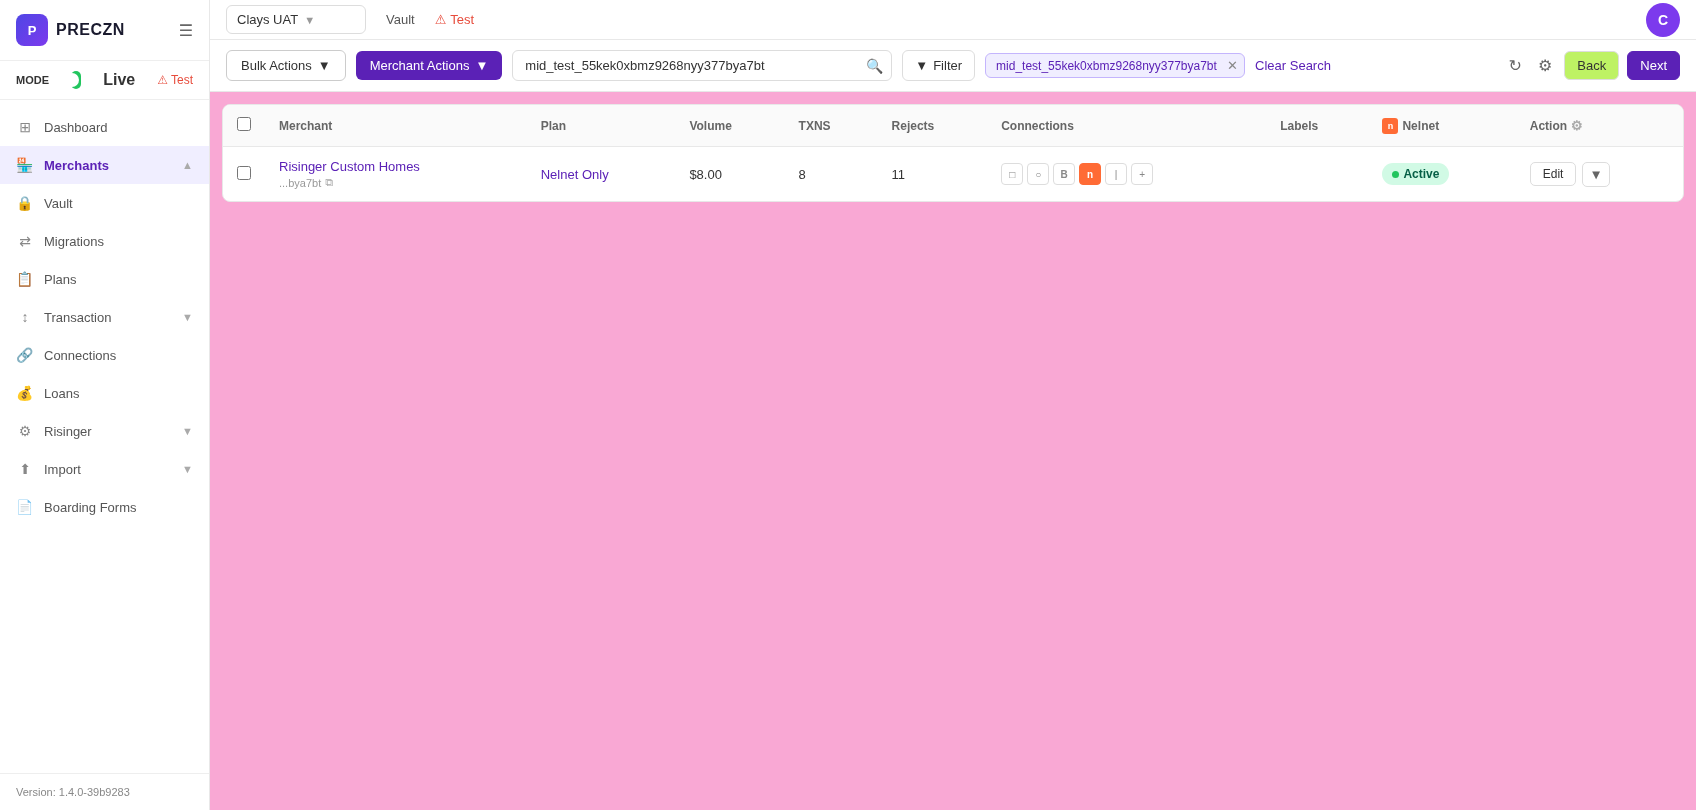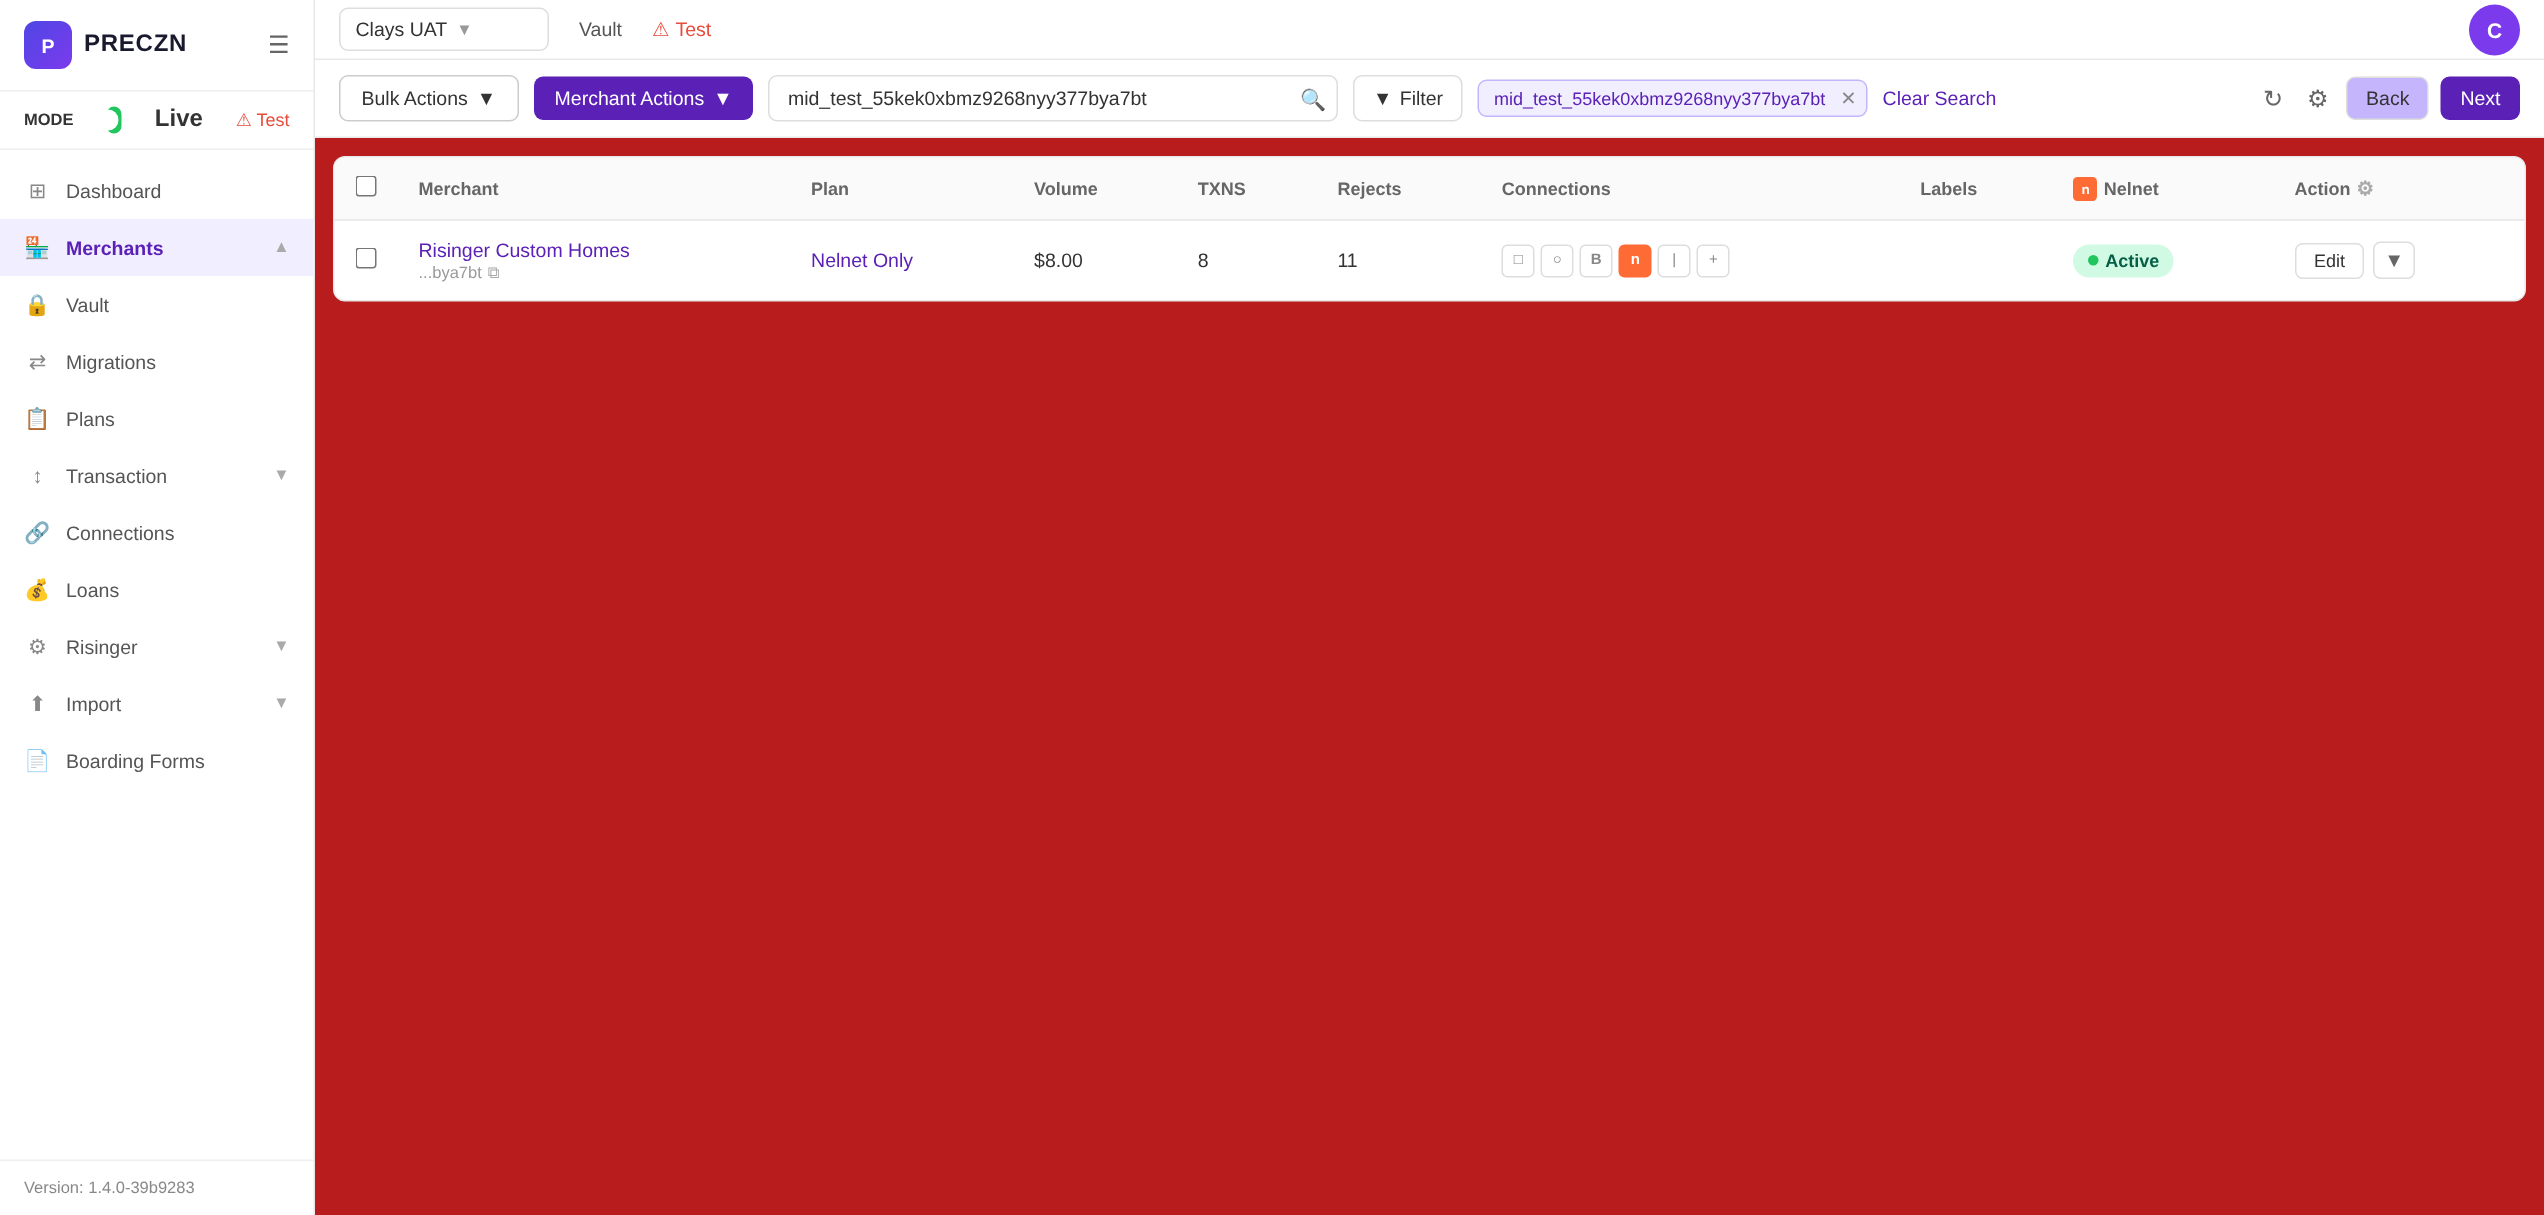--- a/index.html
+++ b/index.html
@@ -47,25 +47,25 @@
     .btn-merchant { background: #5b21b6; border: none; border-radius: 6px; padding: 7px 14px; font-size: 13px; color: #fff; cursor: pointer; display: flex; align-items: center; gap: 6px; font-weight: 500; }
     .search-box { flex: 1; max-width: 380px; position: relative; }
     .search-input { width: 100%; padding: 7px 12px 7px 12px; border: 1px solid #ddd; border-radius: 6px; font-size: 13px; color: #333; }
     .search-icon-btn { position: absolute; right: 8px; top: 50%; transform: translateY(-50%); color: #999; font-size: 14px; cursor: pointer; }
     .filter-btn { display: flex; align-items: center; gap: 5px; padding: 7px 12px; border: 1px solid #ddd; border-radius: 6px; background: #fff; font-size: 13px; color: #333; cursor: pointer; }
     .active-filter-tag { display: flex; align-items: center; gap: 6px; background: #f0eeff; border: 1px solid #c4b5fd; border-radius: 6px; padding: 4px 10px; font-size: 12px; color: #5b21b6; max-width: 260px; overflow: hidden; white-space: nowrap; text-overflow: ellipsis; }
     .filter-close { cursor: pointer; color: #888; font-size: 13px; margin-left: 4px; }
     .clear-search { color: #5b21b6; font-size: 13px; cursor: pointer; white-space: nowrap; }
     .toolbar-actions { margin-left: auto; display: flex; align-items: center; gap: 8px; }
     .icon-btn { background: none; border: none; cursor: pointer; color: #666; font-size: 16px; padding: 4px; }
-    .nav-btn { background: #c4b5fd; border: 1px solid #ddd; border-radius: 6px; padding: 6px 12px; font-size: 13px; color: #333; cursor: pointer; }
+    .nav-btn { background: #bef264; border: 1px solid #ddd; border-radius: 6px; padding: 6px 12px; font-size: 13px; color: #333; cursor: pointer; }
     .nav-btn.active-nav { background: #5b21b6; color: #fff; border-color: #5b21b6; }
 
     
-    .content { flex: 1; overflow-y: auto; padding: 0; background: #b91c1c; }
+    .content { flex: 1; overflow-y: auto; padding: 0; background: #f9a8d4; }
 
     
     .table-container { background: #fff; margin: 12px; border-radius: 8px; border: 1px solid #e8e8e8; overflow: hidden; }
     .data-table { width: 100%; border-collapse: collapse; }
     .data-table th { padding: 12px 14px; text-align: left; font-size: 12px; font-weight: 600; color: #666; background: #fafafa; border-bottom: 1px solid #e8e8e8; white-space: nowrap; }
     .data-table td { padding: 12px 14px; border-bottom: 1px solid #f0f0f0; font-size: 13px; color: #333; }
     .data-table tr:last-child td { border-bottom: none; }
     .checkbox-col { width: 36px; }
     .merchant-link { color: #5b21b6; text-decoration: none; font-weight: 500; }
     .merchant-id { color: #999; font-size: 11px; display: flex; align-items: center; gap: 4px; margin-top: 2px; }

